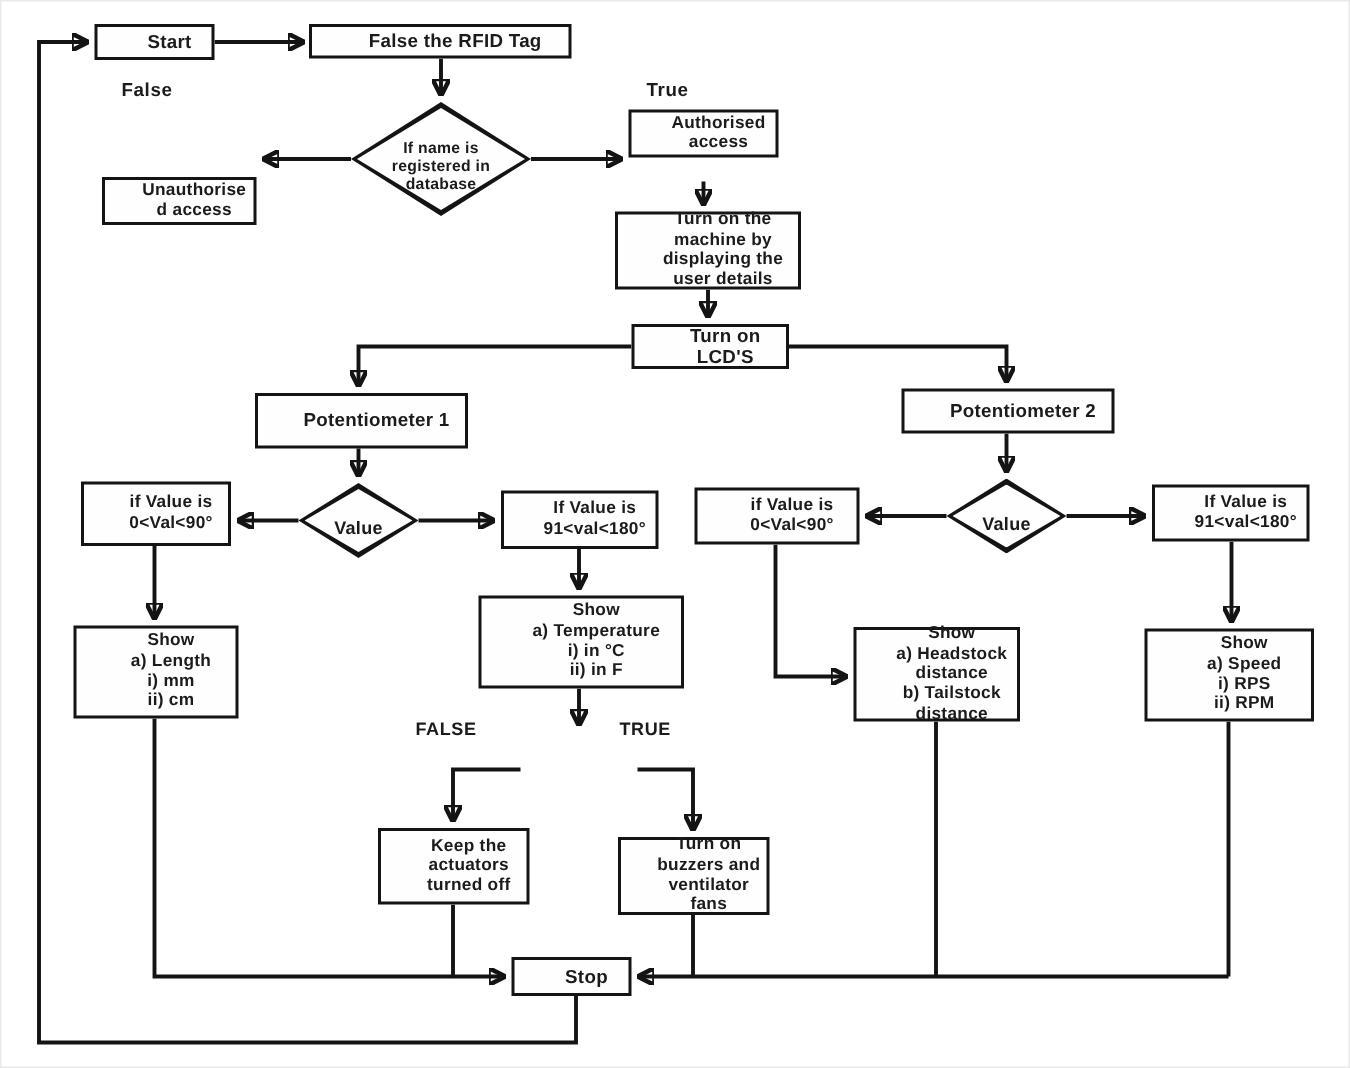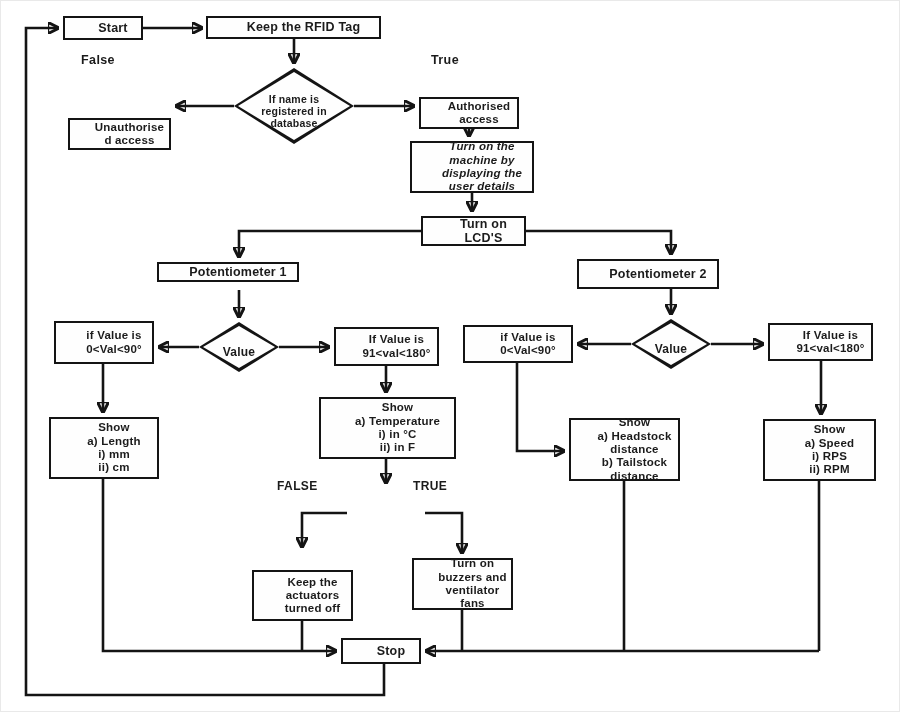--- a/index.html
+++ b/index.html
@@ -41,36 +41,36 @@
   .diamond .dlabel{position:relative;z-index:3;color:#1b1b1b;font-weight:700;
     text-align:center;white-space:pre-line;line-height:1.12;font-size:10.5px;letter-spacing:.2px;margin-top:12px;}
   
   #n-start{left:62px;top:15px;width:80px;height:24px;}
   #n-rfid{left:205px;top:15px;width:175px;height:23px;}
   #lbl-false{left:80px;top:52px;width:70px;}
   #lbl-true{left:430px;top:52px;width:70px;}
   #n-namecheck{left:233px;top:67px;width:120px;height:76px;}
   #n-unauth{left:67px;top:89px;width:103px;height:32px;margin-top:28px;}
   #n-keeplathe{left:59px;top:152px;width:118px;height:51px;}
-  #n-auth{left:418px;top:96px;width:100px;height:32px;}
-  #n-machine{left:409px;top:140px;width:124px;height:52px;font-style:italic;}
+  #n-auth{left:418px;top:72px;width:100px;height:32px;}
+  #n-machine{left:409px;top:140px;width:124px;height:52px;}
   #n-lcds{left:420px;top:215px;width:105px;height:30px;}
-  #n-pot1{left:156px;top:261px;width:142px;height:20px;}
+  #n-pot1{left:169px;top:261px;width:142px;height:37px;}
   #n-value1{left:198px;top:321px;width:80px;height:50px;}
   #n-pot1low{left:53px;top:320px;width:100px;height:43px;}
   #n-pot1high{left:333px;top:326px;width:105px;height:39px;}
   #n-showlength{left:48px;top:416px;width:110px;height:62px;}
   #n-showtemp{left:318px;top:396px;width:137px;height:62px;}
   #lbl-false2{left:276px;top:478px;width:76px;font-size:12px;}
   #lbl-true2{left:412px;top:478px;width:70px;font-size:12px;}
   #n-ift{left:346px;top:487px;width:78px;height:50px;}
-  #n-keepact{left:251px;top:569px;width:101px;height:51px;}
+  #n-keepact{left:251px;top:551px;width:101px;height:51px;}
   #n-buzzers{left:411px;top:557px;width:101px;height:52px;}
   #n-stop{left:340px;top:637px;width:80px;height:26px;}
-  #n-pot2{left:576px;top:258px;width:142px;height:30px;}
+  #n-pot2{left:600px;top:258px;width:142px;height:30px;}
   #n-value2{left:630px;top:318px;width:80px;height:50px;}
   #n-pot2low{left:462px;top:324px;width:110px;height:38px;}
   #n-pot2high{left:767px;top:322px;width:105px;height:38px;}
   #n-headstock{left:568px;top:417px;width:111px;height:63px;}
   #n-speed{left:762px;top:418px;width:113px;height:62px;}
 </style>
 </head>
 <body>
 
 <div class="canvas">
@@ -106,21 +106,21 @@
     <path d="M102,478 V650 H335" marker-end="url(#arr)"></path>
     <path d="M301,602 V650"></path>
     <path d="M461,609 V650"></path>
     <path d="M623,480 V650"></path>
     <path d="M818,480 V650"></path>
     <path d="M818,650 H425" marker-end="url(#arr)"></path>
     <path d="M383,663 V694 H25 V27 H57" marker-end="url(#arr)"></path>
   </svg>
 
   <div class="node big" id="n-start">Start</div>
-  <div class="node big" id="n-rfid">Keep the RFID Tag</div>
+  <div class="node big" id="n-rfid">False the RFID Tag</div>
 
   <div class="edge-label" id="lbl-false">False</div>
   <div class="edge-label" id="lbl-true">True</div>
 
   <div class="diamond" id="n-namecheck">
     <div class="shape"></div>
     <span class="dlabel">If name is
 registered in
 database</span>
   </div>

